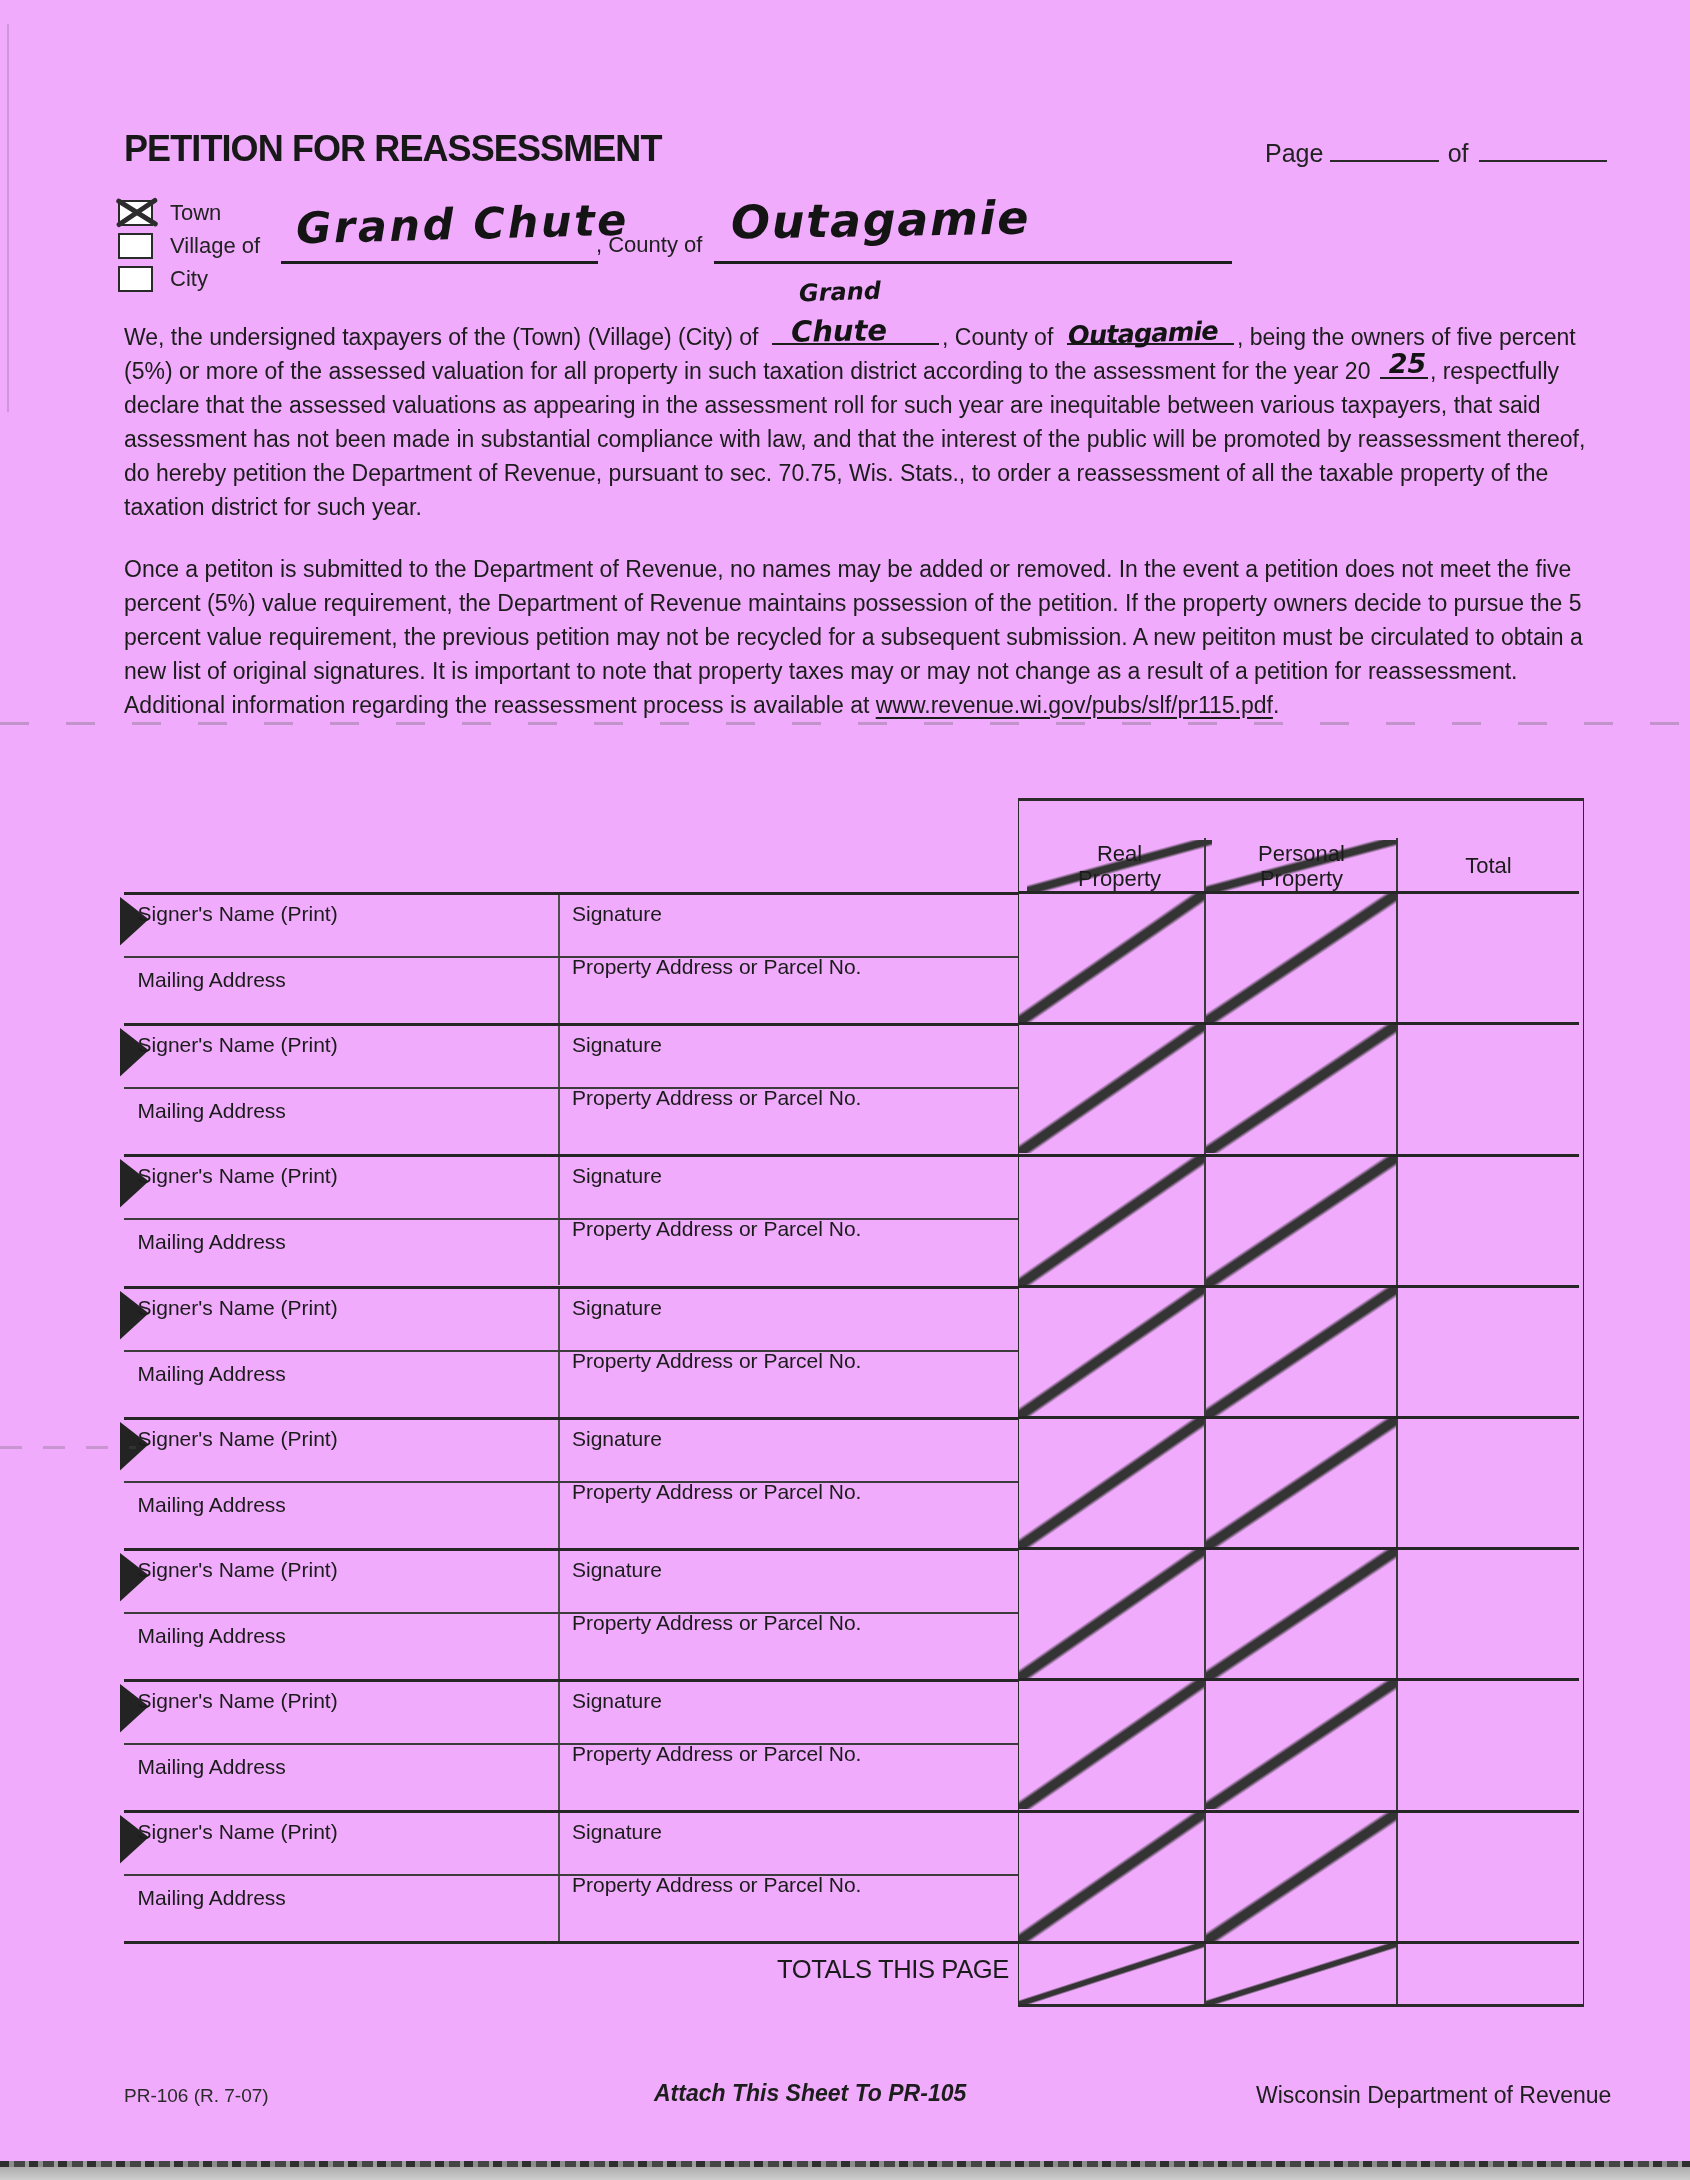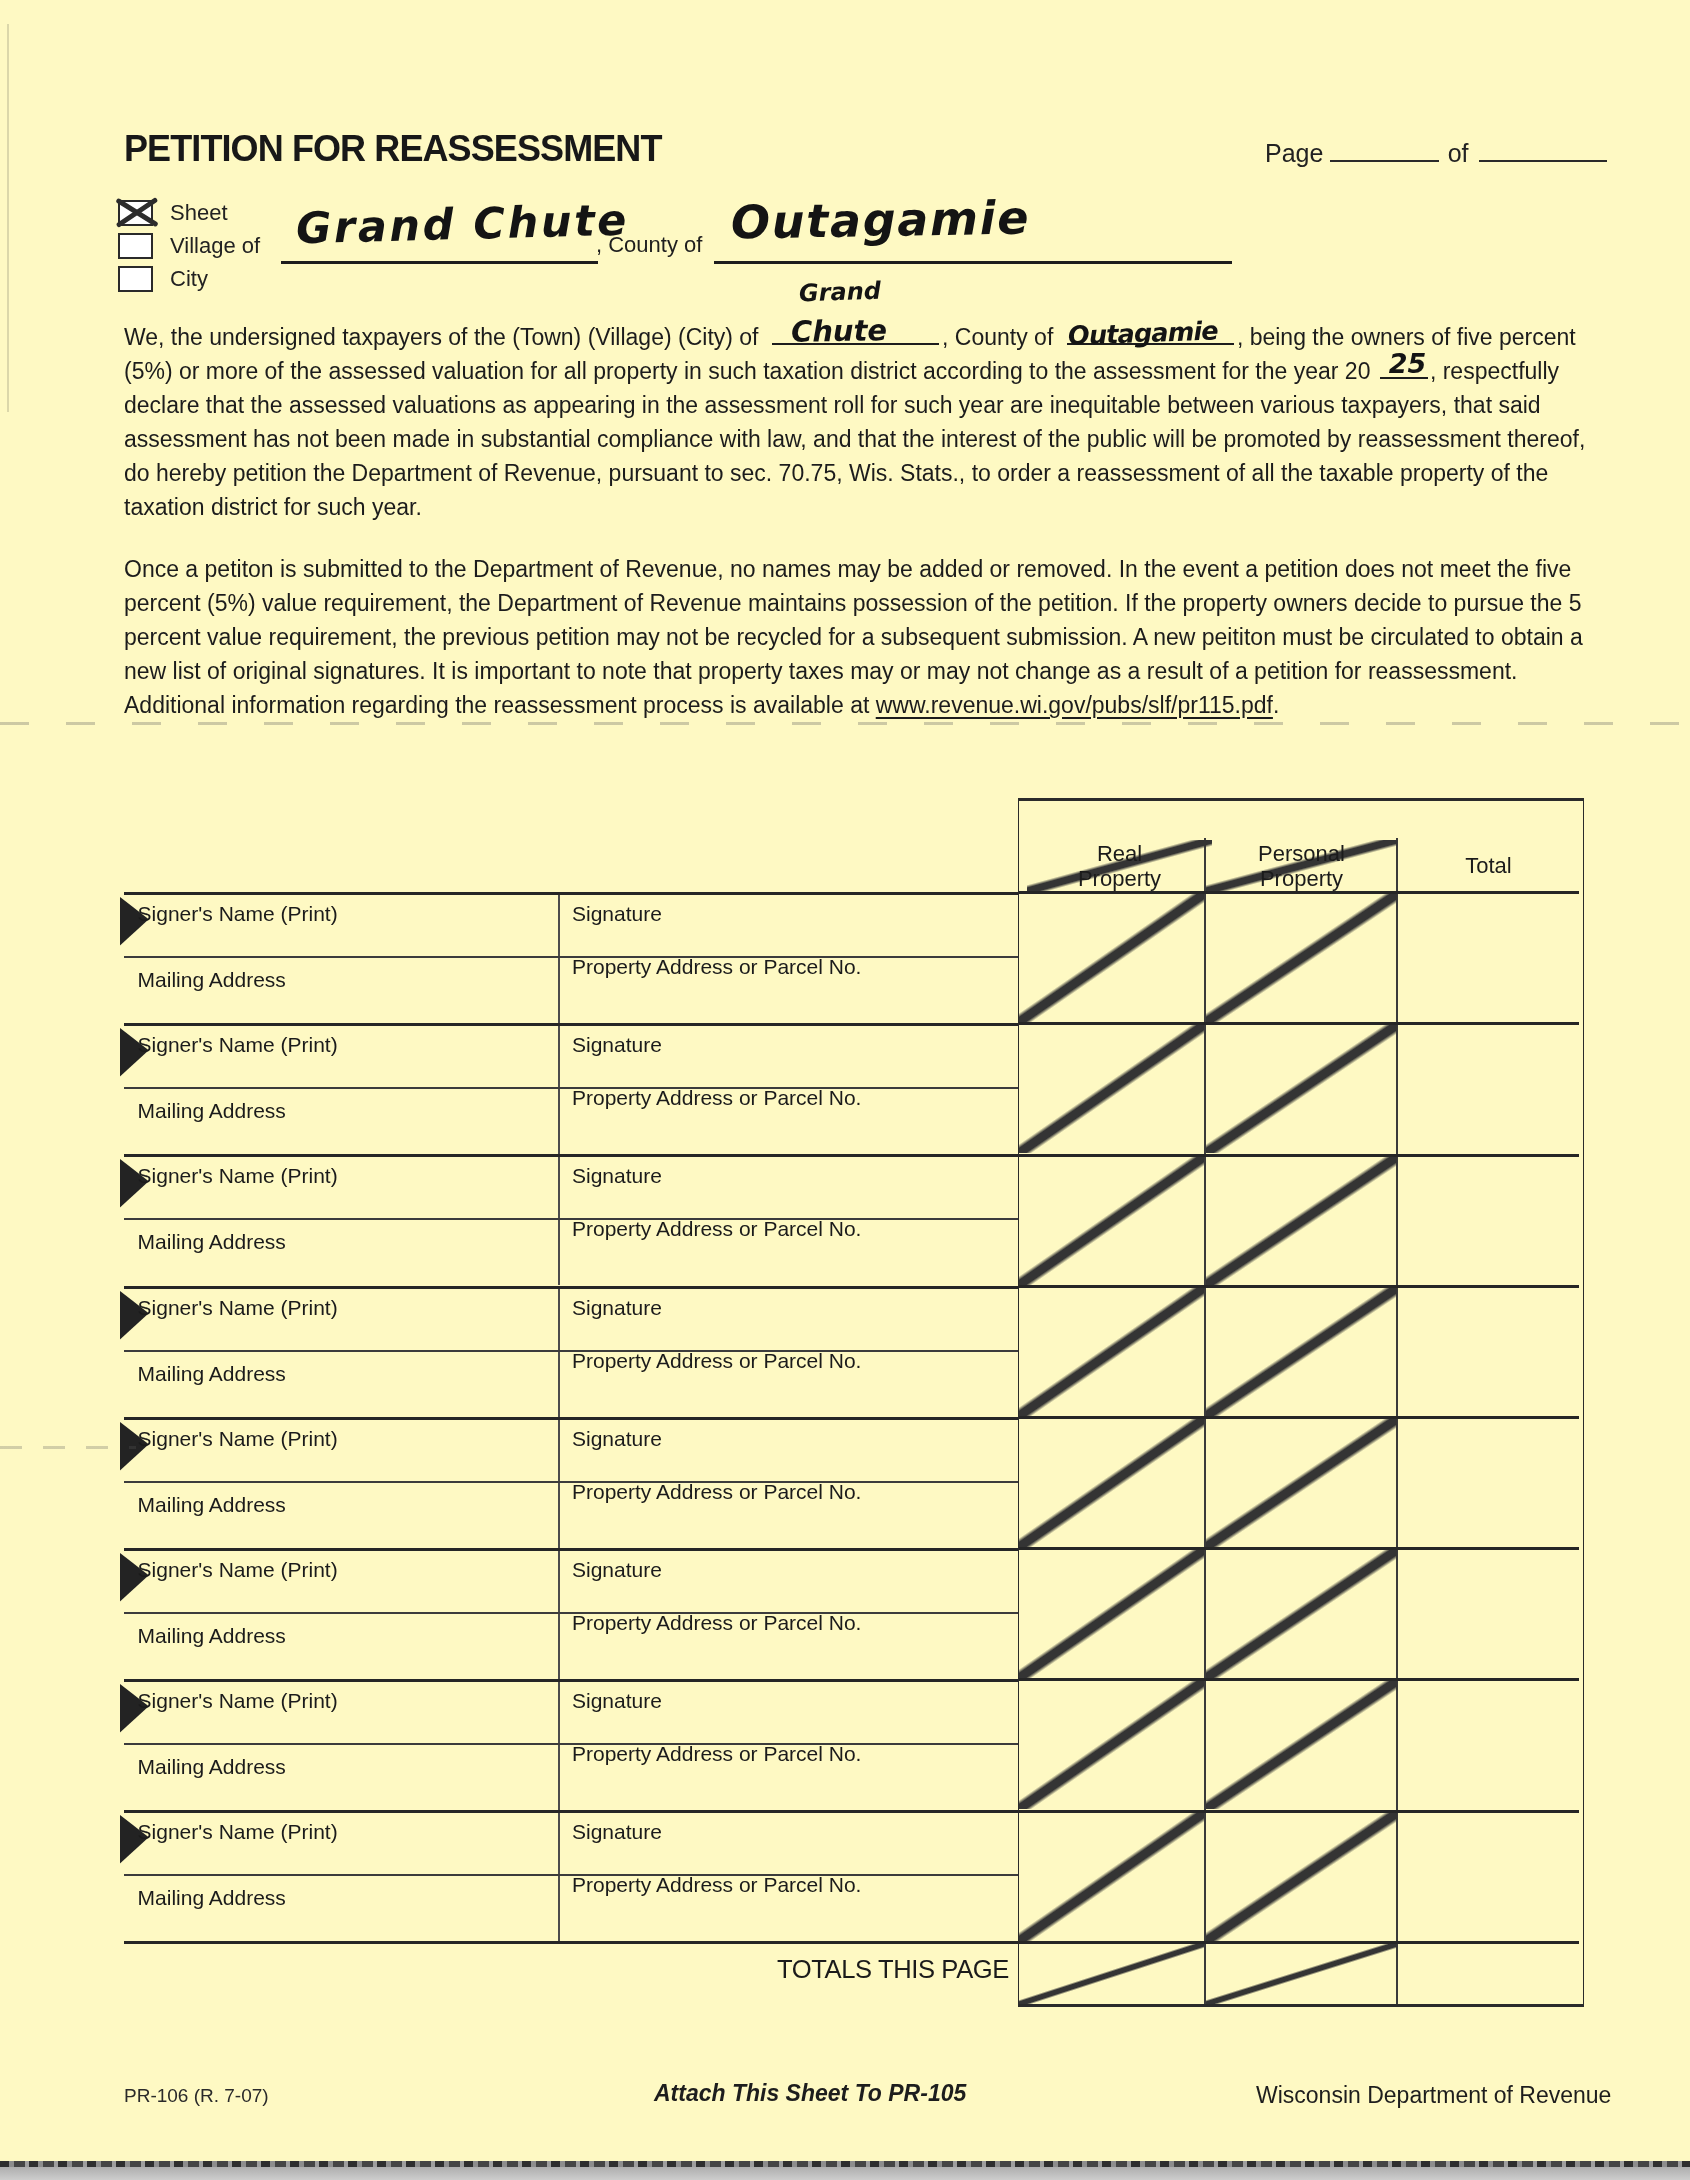--- a/index.html
+++ b/index.html
@@ -1,16 +1,16 @@
 <!DOCTYPE html>
 <html style="font-size:13.6px"><head>
 <meta charset="utf-8">
 <style>
   html,body{margin:0;padding:0;background:#e8e8e8;}
-  .page{position:relative;width:1691px;height:2181px;background:#fef9c3;overflow:hidden;
+  .page{position:relative;width:1691px;height:2181px;background:#f0abfc;overflow:hidden;
         font-family:"Liberation Sans",sans-serif;color:#1e1e1e;}
 
   
   .doc-title{position:absolute;left:124px;top:128px;font-size:36px;font-weight:bold;
              letter-spacing:-0.9px;color:#181818;}
   .page-of{position:absolute;left:1265px;top:135px;font-size:25px;color:#222;white-space:nowrap;}
   .page-of .blank{display:inline-block;border-bottom:2.6px solid #2a2a2a;height:1em;vertical-align:baseline;}
   .blank-page-no{width:109px;margin:0 8.5px 0 6.8px;}
   .blank-page-of{width:128px;margin-left:10.2px;}
 
@@ -104,21 +104,21 @@
 </head>
 <body>
 
 <div class="page">
 
   <div class="doc-title">PETITION FOR REASSESSMENT</div>
   <div class="page-of"><span>Page</span><span class="blank blank-page-no"></span><span>of</span><span class="blank blank-page-of"></span></div>
 
   <div class="chkrow" style="top:198px">
       <span class="cbox checked"></span>
-      <span class="cblabel">Sheet</span>
+      <span class="cblabel">Town</span>
     </div>
   <div class="chkrow" style="top:231px">
       <span class="cbox"></span>
       <span class="cblabel">Village of</span>
     </div>
   <div class="chkrow" style="top:264px">
       <span class="cbox"></span>
       <span class="cblabel">City</span>
     </div>
 

